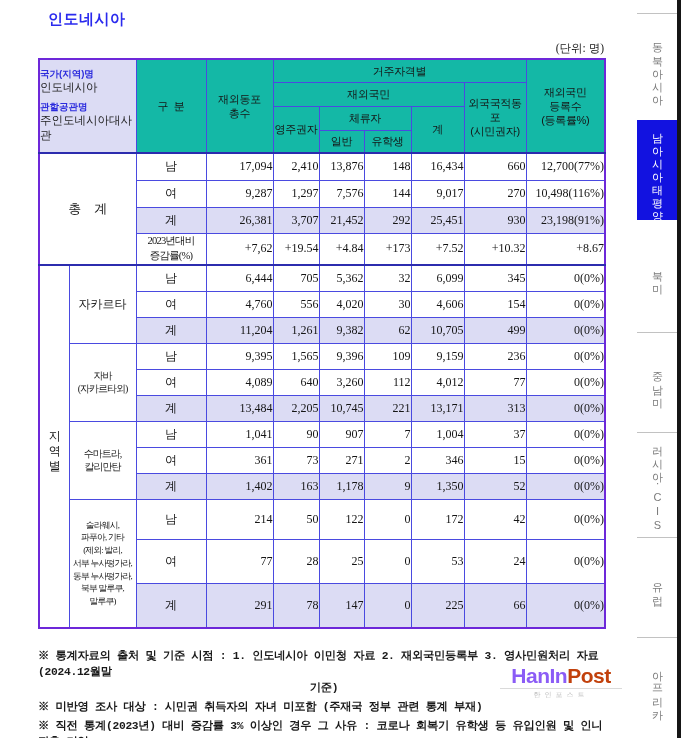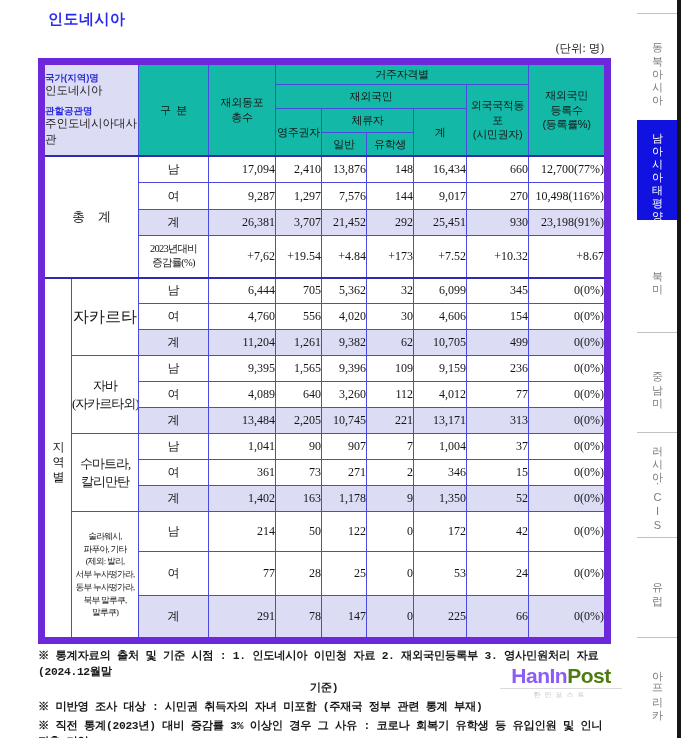--- a/index.html
+++ b/index.html
@@ -13,21 +13,21 @@
     font-size:15px;font-weight:bold;color:#2a2aee;letter-spacing:0.5px;
   }
   .unit-note{
     position:absolute;left:38px;top:41px;width:566px;text-align:right;
     font-family:"Liberation Serif",serif;font-size:11.5px;color:#1a1a1a;
   }
   
   table.stats{
     position:absolute;left:38px;top:58px;width:566px;
     border-collapse:collapse;table-layout:fixed;
-    border:7px solid #6d28d9;
+    border:2px solid #6d28d9;
     padding-left:22px;
   }
   table.stats td{
     border:1px solid #4a4ae0;padding:0;overflow:hidden;
     color:#151515;vertical-align:middle;
   }
   tr.sep td{border-top:2px solid #2c2cae;}
   td.hc{
     background:#14b8a6;text-align:center;
     font-size:11px;letter-spacing:-0.3px;line-height:1.3;
@@ -40,24 +40,24 @@
   td.label-cell{
     text-align:center;font-family:"Liberation Serif",serif;font-size:13px;
     white-space:pre;color:#111;
   }
   td.vert{text-align:center;}
   td.vert span{
     writing-mode:vertical-rl;text-orientation:upright;
     font-family:"Liberation Serif",serif;font-size:12px;letter-spacing:3px;color:#111;
   }
   td.region{
-    text-align:center;font-family:"Liberation Serif",serif;font-size:16px;
+    text-align:center;font-family:"Liberation Serif",serif;font-size:12px;
     white-space:pre;line-height:1.35;color:#111;
   }
-  td.region-md{font-size:13px;letter-spacing:-1px;margin-top:25px;}
+  td.region-md{font-size:10px;letter-spacing:-1px;margin-top:25px;}
   td.region-sm{font-size:8.8px;letter-spacing:-0.8px;line-height:1.45;}
   td.gubun{
     text-align:center;font-family:"Liberation Serif",serif;font-size:12px;color:#111;
   }
   td.chg{
     text-align:center;font-family:"Liberation Serif",serif;font-size:10.5px;
     letter-spacing:-0.8px;white-space:pre;line-height:1.4;color:#111;
   }
   td.num{
     text-align:right;padding-right:5px;
@@ -71,21 +71,21 @@
     color:#1a1a1a;line-height:16px;letter-spacing:-0.3px;
   }
   .footnotes .fn{margin-bottom:3px;}
   .footnotes .cont{text-align:center;}
   
   .watermark{
     position:absolute;left:500px;top:665px;width:122px;text-align:center;z-index:1;
   }
   .watermark .latin{font-size:21px;font-weight:bold;letter-spacing:-0.5px;line-height:22px;}
   .watermark .latin .g{color:#8b5cf6;}
-  .watermark .latin .r{color:#4d7c0f;}
+  .watermark .latin .r{color:#c2410c;}
   .watermark .kr{
     font-size:7px;color:#bdbdbd;letter-spacing:4px;margin-top:1px;
     border-top:1px solid #dadada;padding-top:1px;
   }
   
   .sidebar{position:absolute;left:637px;top:0;width:40px;height:738px;background:#ffffff;}
   .edgebar{position:absolute;left:677px;top:0;width:4px;height:738px;background:#161616;}
   .tab{
     position:absolute;left:0;width:40px;
     display:flex;align-items:center;justify-content:center;cursor:pointer;
@@ -173,21 +173,21 @@
   <tr class="hl" style="height:26px">
     <td class="gubun">계</td>
     <td class="num">26,381</td>
     <td class="num">3,707</td>
     <td class="num">21,452</td>
     <td class="num">292</td>
     <td class="num">25,451</td>
     <td class="num">930</td>
     <td class="num">23,198(91%)</td>
   </tr>
-  <tr style="height:42px">
+  <tr style="height:32px">
     <td class="chg">2023년대비
 증감률(%)</td>
     <td class="num">+7,62</td>
     <td class="num">+19.54</td>
     <td class="num">+4.84</td>
     <td class="num">+173</td>
     <td class="num">+7.52</td>
     <td class="num">+10.32</td>
     <td class="num">+8.67</td>
   </tr>

